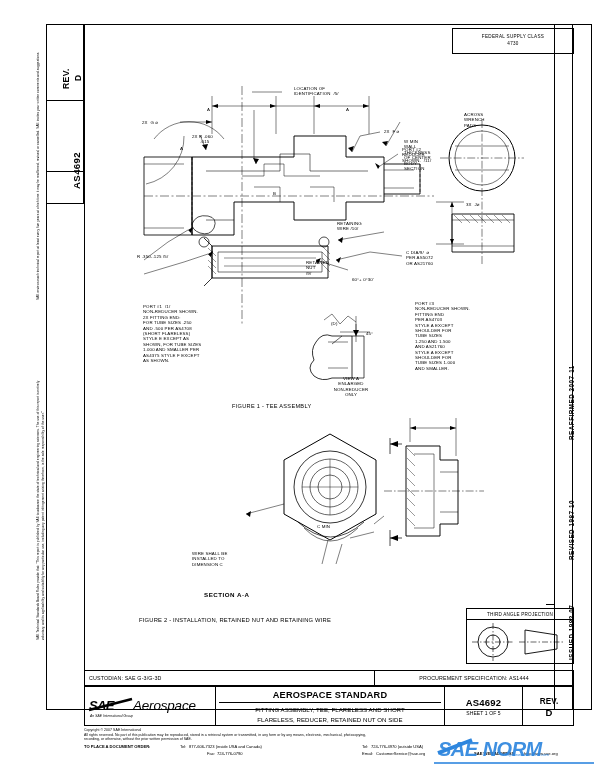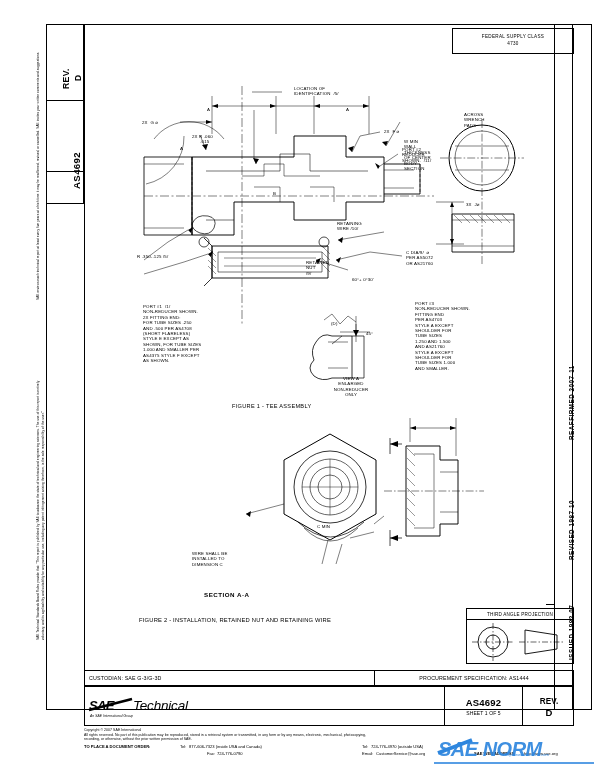--- a/index.html
+++ b/index.html
@@ -411,28 +411,34 @@
     </div>
     <div id="cust-r">
       <div class="cust-t ctr">PROCUREMENT SPECIFICATION:  AS1444</div>
     </div>
   </div>
 
   <div class="box" id="tb">
 
     <div id="tb-logo">
       <div class="sae-mark">SAE</div>
-      <div class="aero-word">Technical</div>
+      <div class="aero-word">Aerospace</div>
       <div class="sae-sub">An SAE International Group</div>
 
       <svg width="46" height="16" style="position:absolute;left:3px;top:10px;">
         <path d="M1 13 L44 2" stroke="#000" stroke-width="2.6" fill="none"></path>
       </svg>
     </div>
 
+    <div id="tb-mid">
+      <div class="tb-hdr">AEROSPACE STANDARD</div>
+      <div class="tb-rule"></div>
+      <div class="tb-t1">FITTING ASSEMBLY, TEE, FLARELESS AND SHORT</div>
+      <div class="tb-t2">FLARELESS, REDUCER, RETAINED NUT ON SIDE</div>
+    </div>
 
     <div id="tb-as">
       <div class="tb-as-n">AS4692</div>
       <div class="tb-as-s">SHEET 1 OF 5</div>
     </div>
 
     <div id="tb-rev">
       <div class="tb-rev-l">REV.</div>
       <div class="tb-rev-v">D</div>
     </div>

